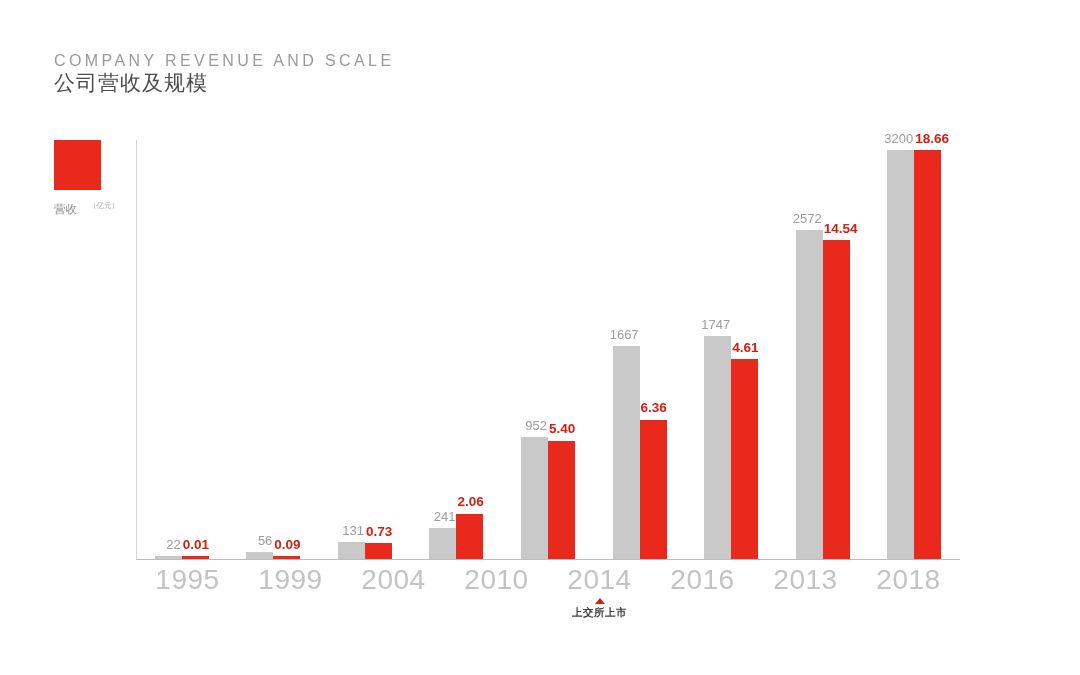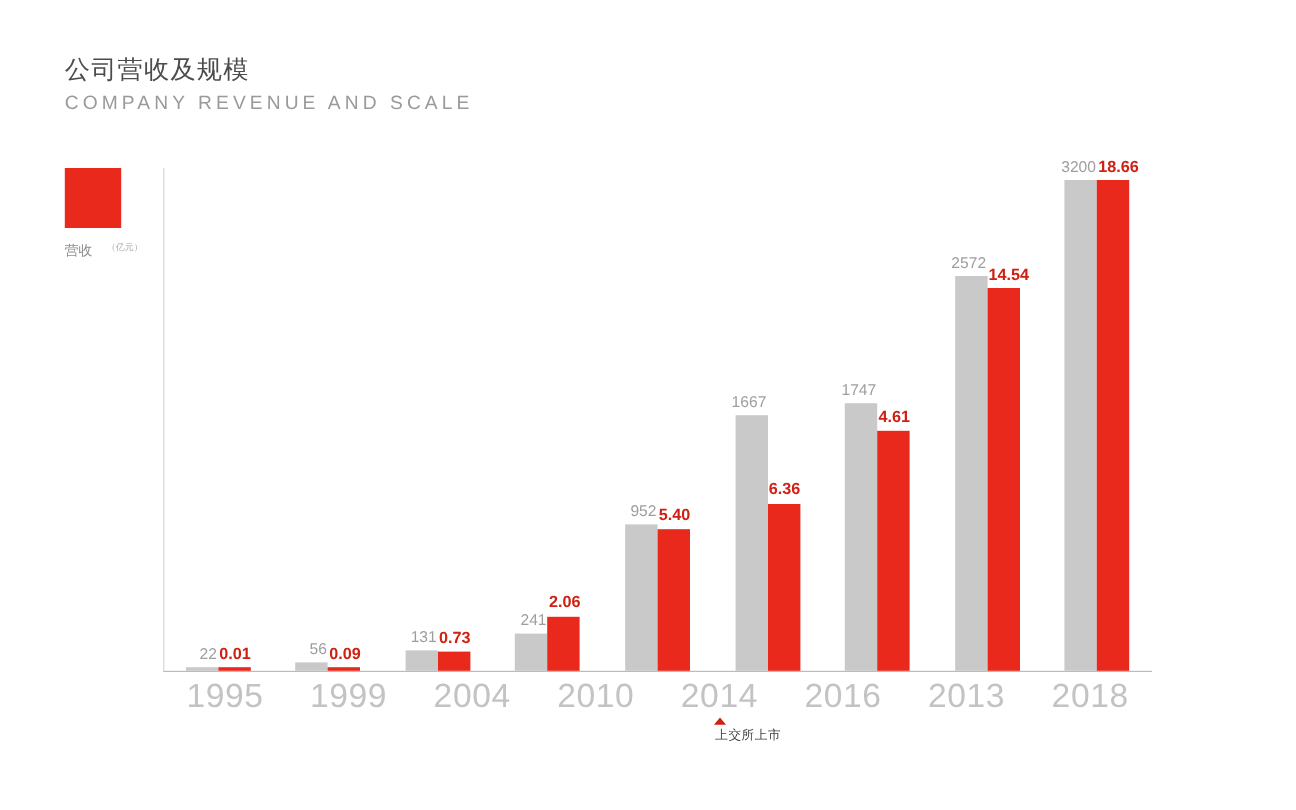--- a/index.html
+++ b/index.html
@@ -162,43 +162,44 @@
   }
   .xlabel {
     font-size: 28px;
     color: #c3c3c3;
     font-weight: 400;
     letter-spacing: 0.5px;
     line-height: 1;
   }
   .annotation {
     margin-top: 4px;
-    text-align: right;
+    text-align: center;
+    font-weight: bold;
   }
   .ann-marker {
     width: 0;
     height: 0;
     margin: 0 auto 2px auto;
     border-left: 5px solid transparent;
     border-right: 5px solid transparent;
     border-bottom: 6px solid #cf2014;
   }
   .ann-text {
     font-size: 10.5px;
     color: #3e3e3e;
     white-space: nowrap;
     letter-spacing: 0.5px;
   }
 </style>
 </head>
 <body>
 
 <div id="header">
+  <div id="title-en">COMPANY REVENUE AND SCALE</div>
   <div id="title-cn">公司营收及规模</div>
-  <div id="title-en">COMPANY REVENUE AND SCALE</div>
 </div>
 
 <div id="legend">
   <div class="legend-block">
     <div class="legend-swatch" style="background:#e8291c"></div>
     <div class="legend-label">
       <span>营收</span><span class="legend-unit">（亿元）</span>
     </div>
   </div>
 </div>

